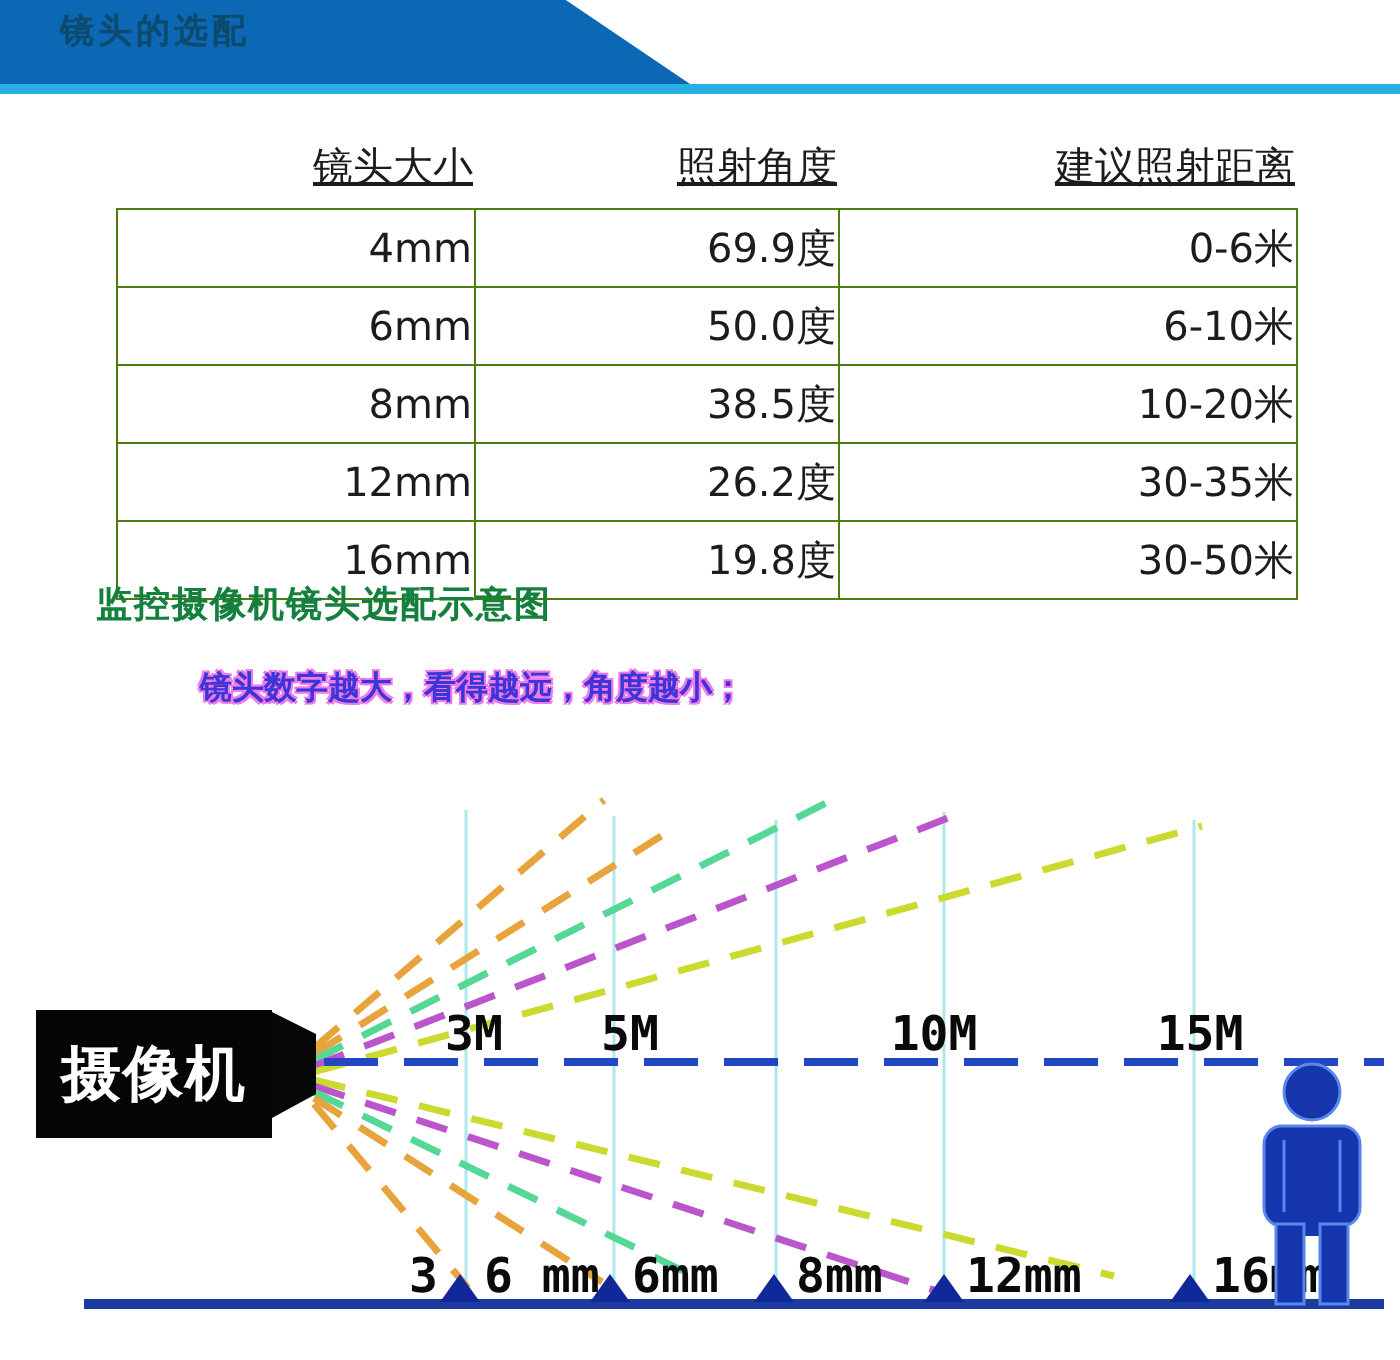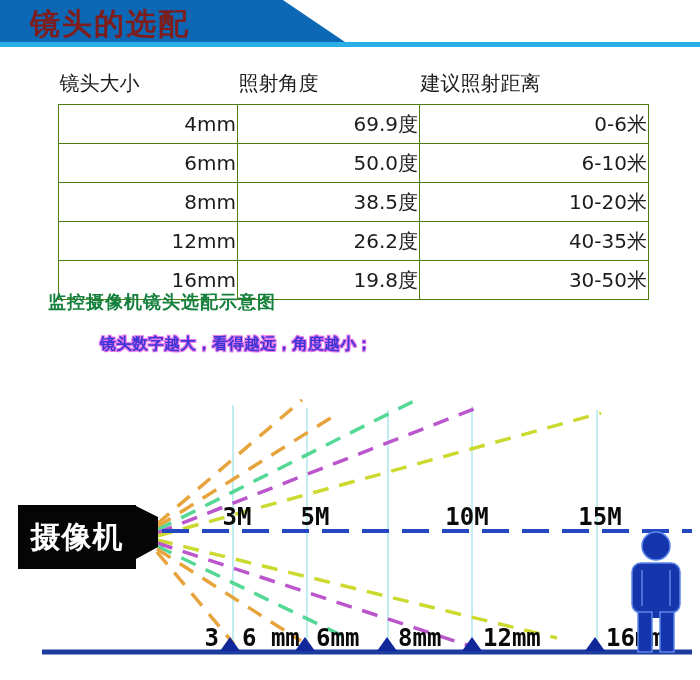--- a/index.html
+++ b/index.html
@@ -7,29 +7,29 @@
     position:relative;width:700px;height:680px;background:#ffffff;overflow:hidden;
     font-family:"DejaVu Sans","Liberation Sans",sans-serif;
   }
   
   .banner{
     position:absolute;left:0;top:0;width:345px;height:42px;background:#0c68b4;
     clip-path:polygon(0 0,82% 0,100% 100%,0 100%);
   }
   .banner-strip{position:absolute;left:0;top:42px;width:700px;height:5px;background:#29aee6;}
   .banner-title{
-    position:absolute;left:30px;top:4px;color:#7f1d1d;font-size:30px;font-weight:bold;
+    position:absolute;left:30px;top:4px;color:#0c4a6e;font-size:17px;font-weight:bold;
     letter-spacing:2px;z-index:2;
   }
   
   .lens-table{
     position:absolute;left:58px;top:62px;width:584px;border-collapse:collapse;
     table-layout:fixed;font-size:20px;color:#1c1c1c;
   }
-  .lens-table thead td{border:none;height:40px;text-align:left;vertical-align:middle;}
+  .lens-table thead td{border:none;height:40px;text-align:right;vertical-align:middle;text-decoration:underline;}
   .lens-table tbody td{
     border:1px solid #4d7c0f;height:36px;text-align:right;vertical-align:middle;
   }
   .col1{width:177px;}.col2{width:180px;}.col3{width:227px;}
   
   .diagram-title{
     position:absolute;left:48px;top:290px;font-size:18px;font-weight:bold;color:#15803d;
     letter-spacing:1px;
   }
   .note{
@@ -77,21 +77,21 @@
         <td>6-10米</td>
       </tr>
       <tr>
         <td>8mm</td>
         <td>38.5度</td>
         <td>10-20米</td>
       </tr>
       <tr>
         <td>12mm</td>
         <td>26.2度</td>
-        <td>40-35米</td>
+        <td>30-35米</td>
       </tr>
       <tr>
         <td>16mm</td>
         <td>19.8度</td>
         <td>30-50米</td>
       </tr>
     </tbody>
   </table>
 
   <div class="diagram-title">监控摄像机镜头选配示意图</div>

